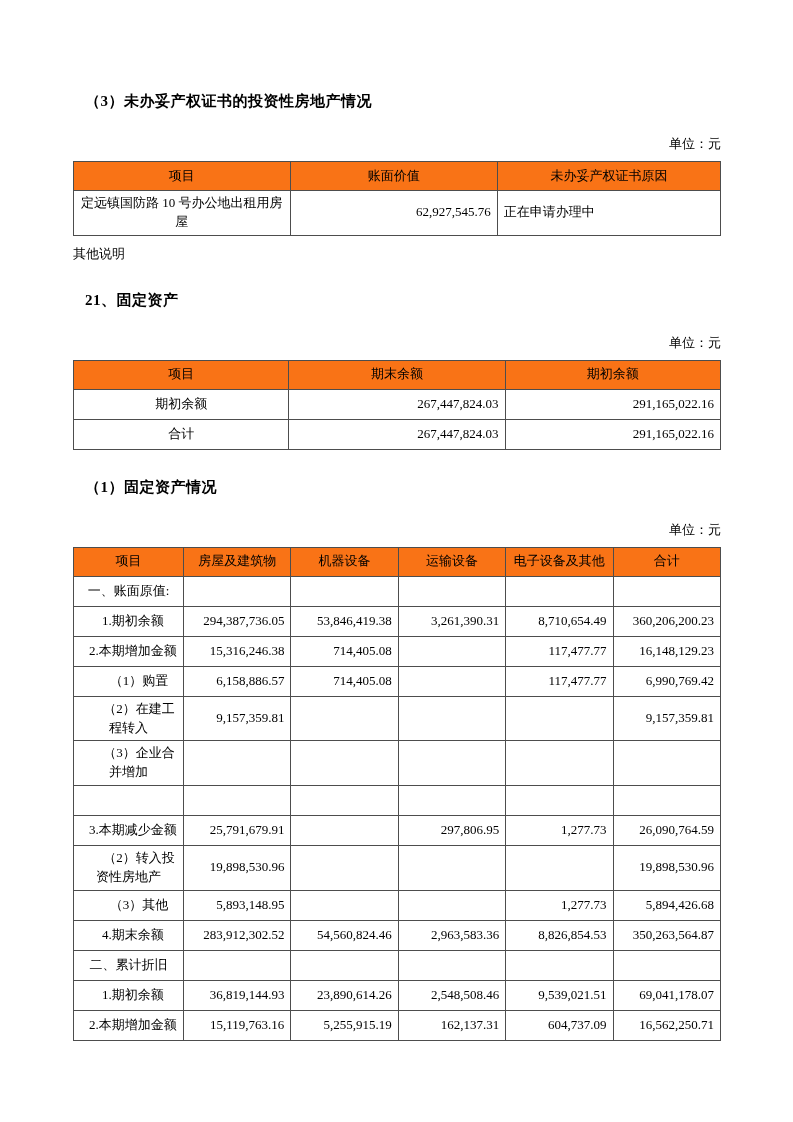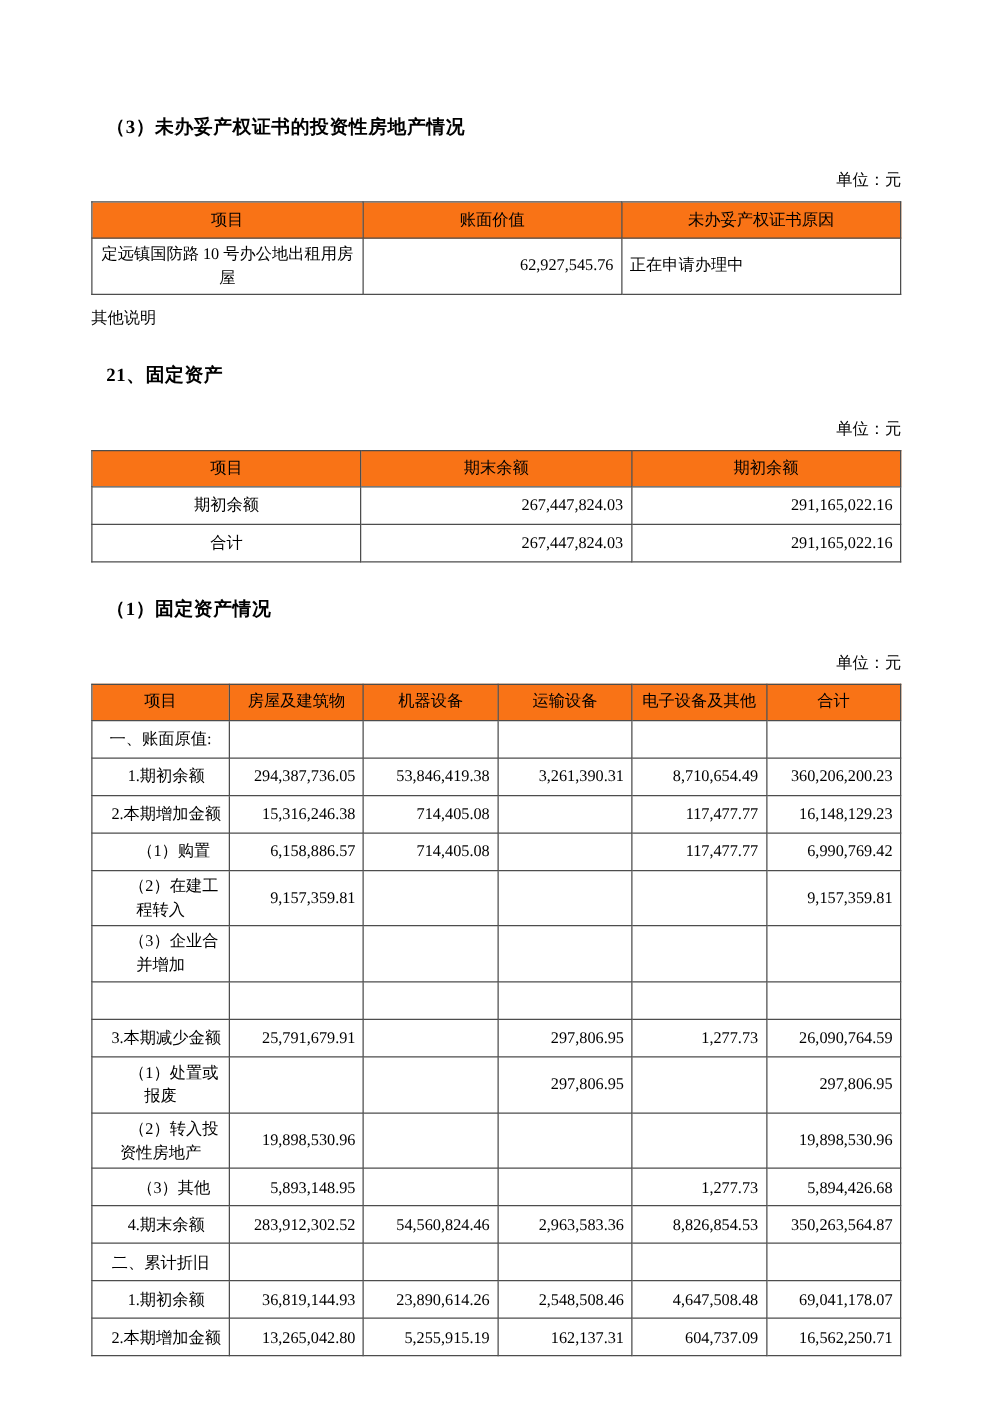--- a/index.html
+++ b/index.html
@@ -214,28 +214,20 @@
           </tr>
           <tr>
             <td class="label indent1">3.本期减少金额</td>
             <td class="num">25,791,679.91</td>
             <td></td>
             <td class="num">297,806.95</td>
             <td class="num">1,277.73</td>
             <td class="num">26,090,764.59</td>
           </tr>
           <tr>
-            <td class="label indent2">（1）处置或报废</td>
-            <td></td>
-            <td></td>
-            <td class="num">297,806.95</td>
-            <td></td>
-            <td class="num">297,806.95</td>
-          </tr>
-          <tr>
             <td class="label indent2">（2）转入投资性房地产</td>
             <td class="num">19,898,530.96</td>
             <td></td>
             <td></td>
             <td></td>
             <td class="num">19,898,530.96</td>
           </tr>
           <tr>
             <td class="label indent2">（3）其他</td>
             <td class="num">5,893,148.95</td>
@@ -258,26 +250,26 @@
             <td></td>
             <td></td>
             <td></td>
             <td></td>
           </tr>
           <tr>
             <td class="label indent1">1.期初余额</td>
             <td class="num">36,819,144.93</td>
             <td class="num">23,890,614.26</td>
             <td class="num">2,548,508.46</td>
-            <td class="num">4,647,508.48</td>
+            <td class="num">9,539,021.51</td>
             <td class="num">69,041,178.07</td>
           </tr>
           <tr>
             <td class="label indent1">2.本期增加金额</td>
-            <td class="num">13,265,042.80</td>
+            <td class="num">15,119,763.16</td>
             <td class="num">5,255,915.19</td>
             <td class="num">162,137.31</td>
             <td class="num">604,737.09</td>
             <td class="num">16,562,250.71</td>
           </tr>
         </tbody>
       </table>
   </section>
 
 </div>

